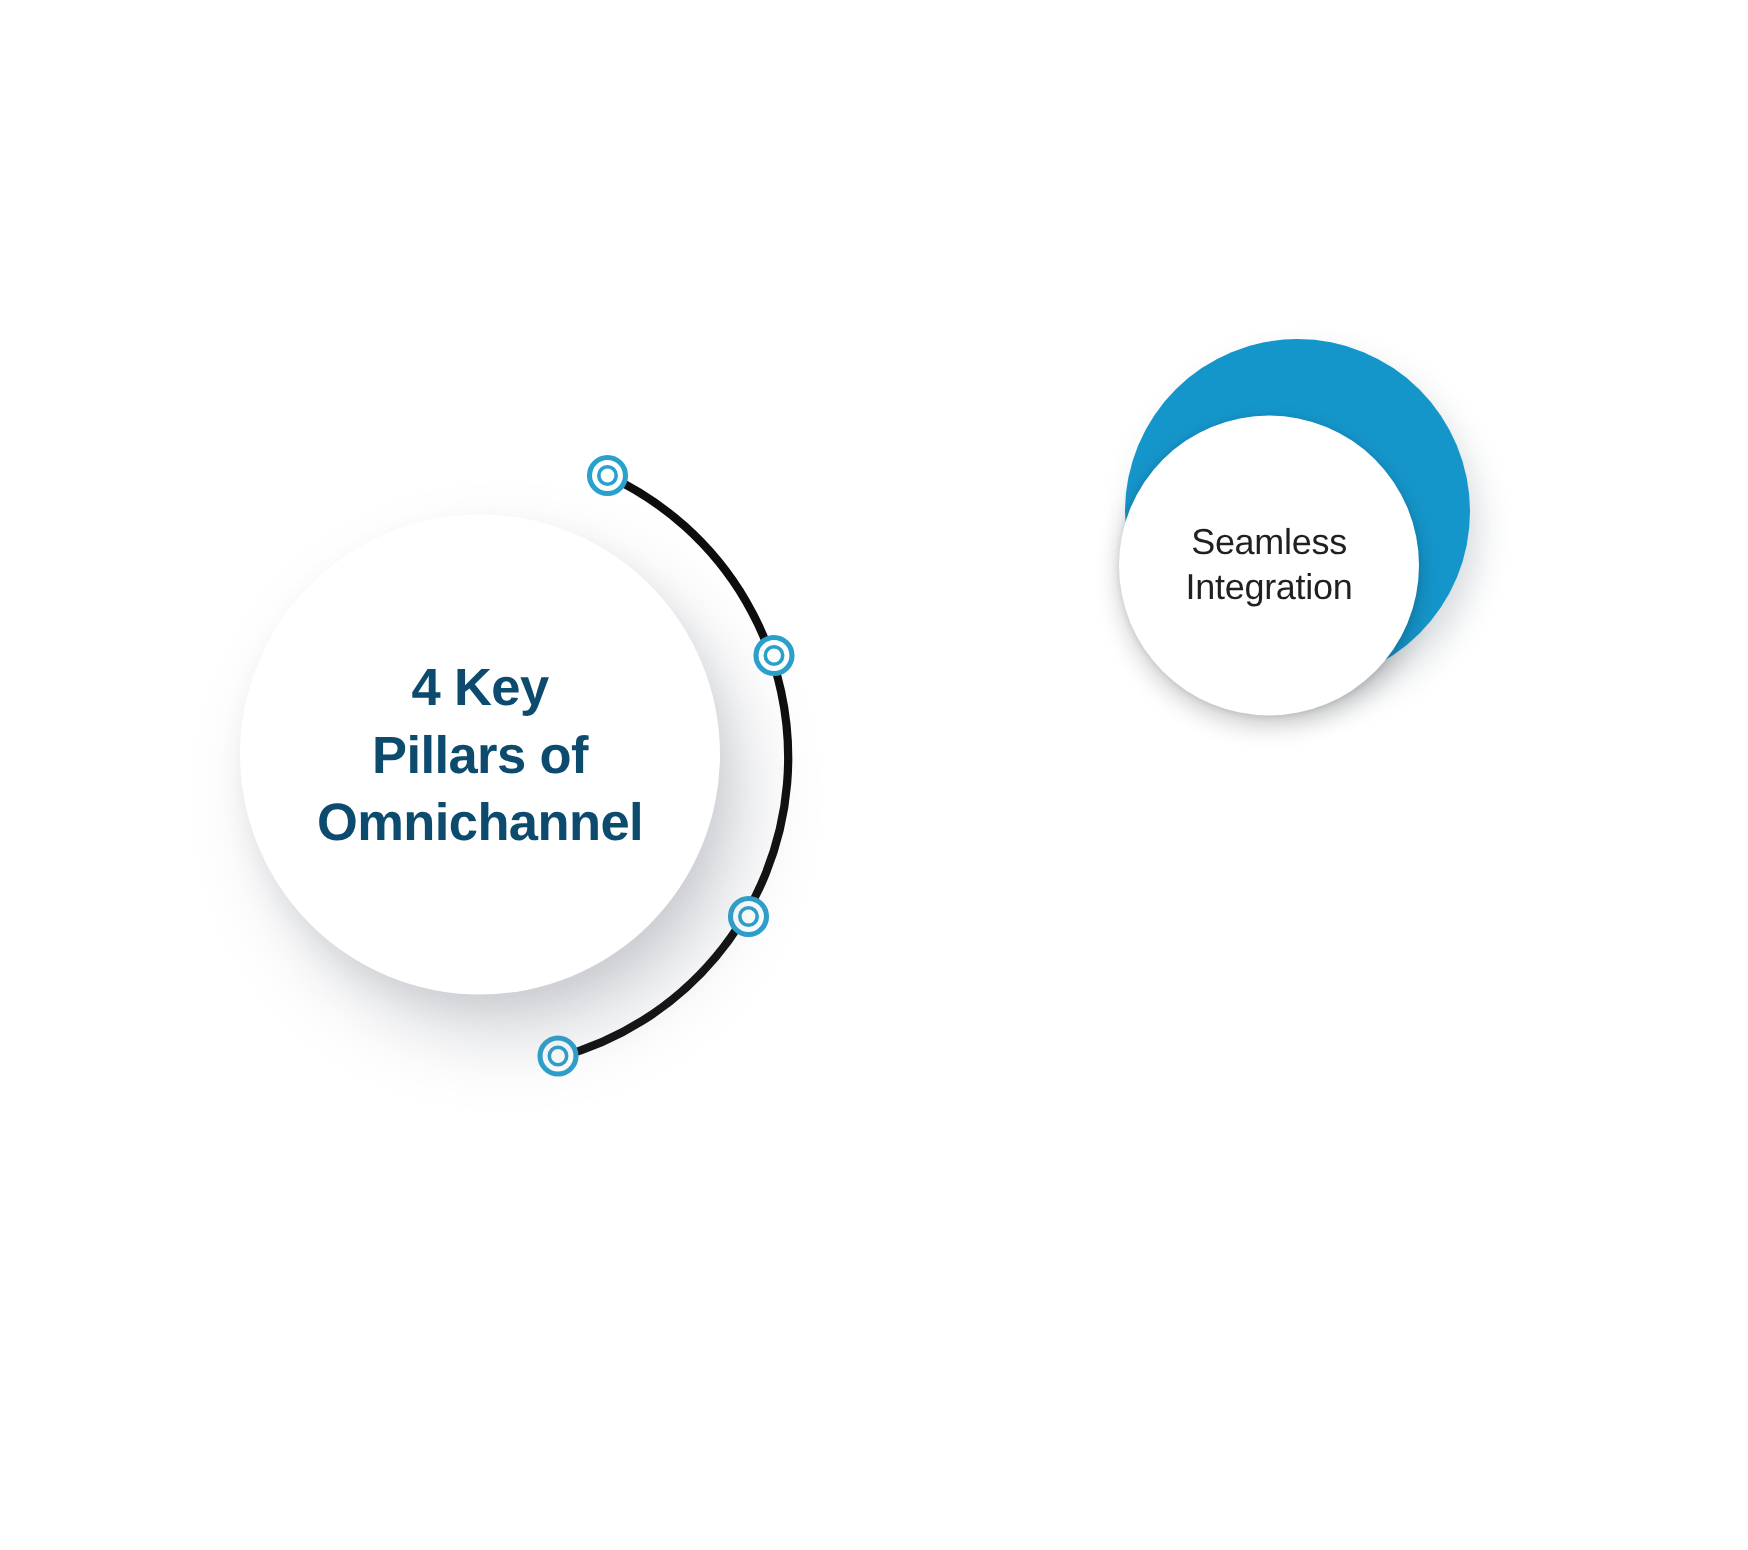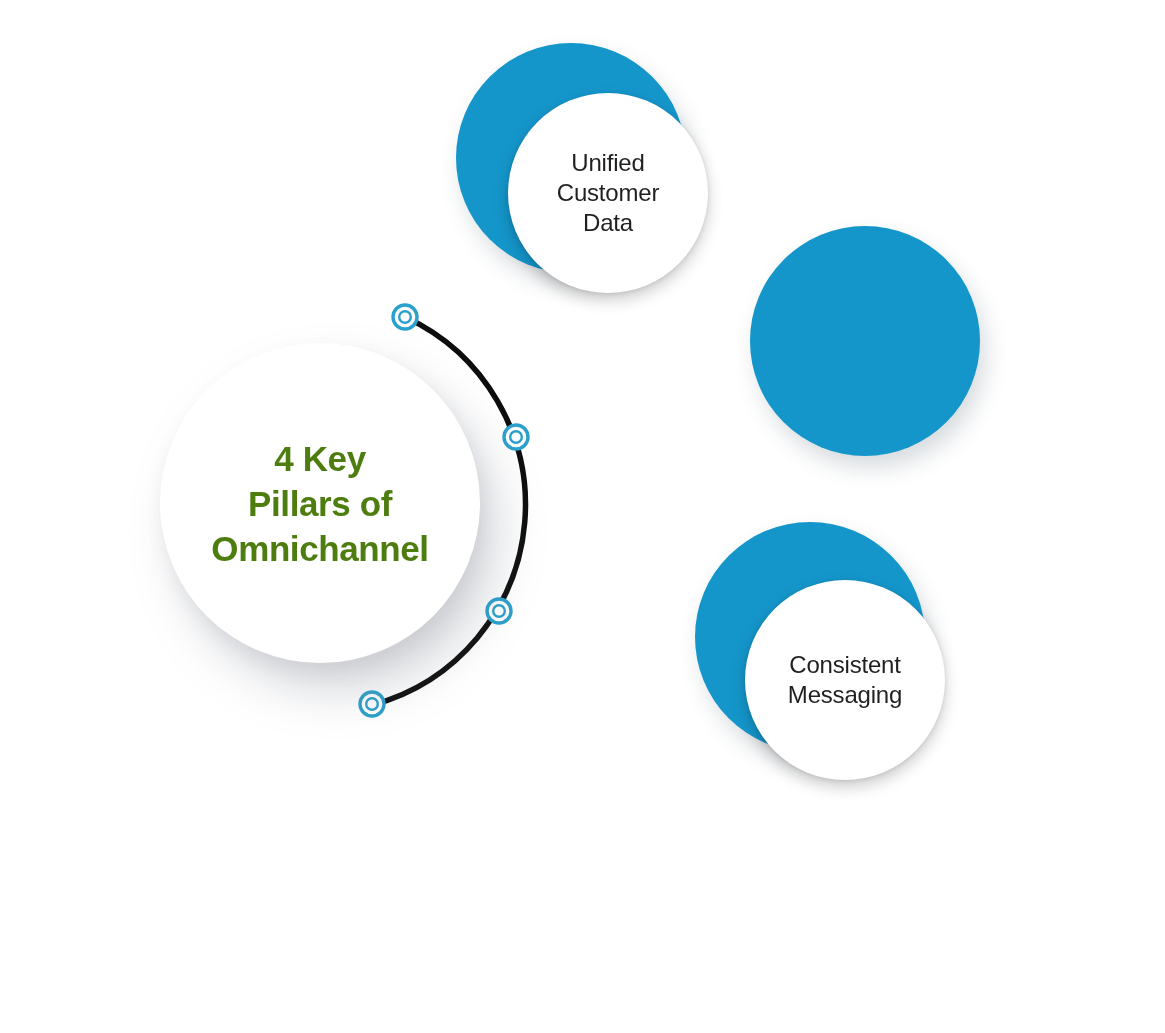--- a/index.html
+++ b/index.html
@@ -42,21 +42,21 @@
     align-items: center;
     justify-content: center;
     text-align: center;
     z-index: 2;
   }
   .center-label {
     font-size: 35px;
     font-weight: 700;
     line-height: 45px;
     letter-spacing: -0.4px;
-    color: #4d7c0f;
+    color: #0c4a6e;
     white-space: pre-line;
   }
 
   
   .pillar {
     position: absolute;
     width: 230px;
     height: 230px;
     z-index: 2;
   }
@@ -130,35 +130,24 @@
       <circle cx="372" cy="704" r="5.8" fill="#ffffff" stroke="#2AA0CC" stroke-width="2.4"></circle>
     </g>
   </svg>
 
   <div class="center-circle">
     <div class="center-label">4 Key
 Pillars of
 Omnichannel</div>
   </div>
 
-  <div class="pillar pillar-1">
+
+  <div class="pillar pillar-2">
     <div class="blue-circle"></div>
     <div class="white-circle">
-      <div class="pillar-label">Unified
-Customer
-Data</div>
+      <div class="pillar-label">Seamless
+Integration</div>
     </div>
   </div>
 
-  <div class="pillar pillar-2">
-    <div class="blue-circle"></div>
-  </div>
-
-  <div class="pillar pillar-3">
-    <div class="blue-circle"></div>
-    <div class="white-circle">
-      <div class="pillar-label">Consistent
-Messaging</div>
-    </div>
-  </div>
 
 
 </div>
 
 </body></html>

